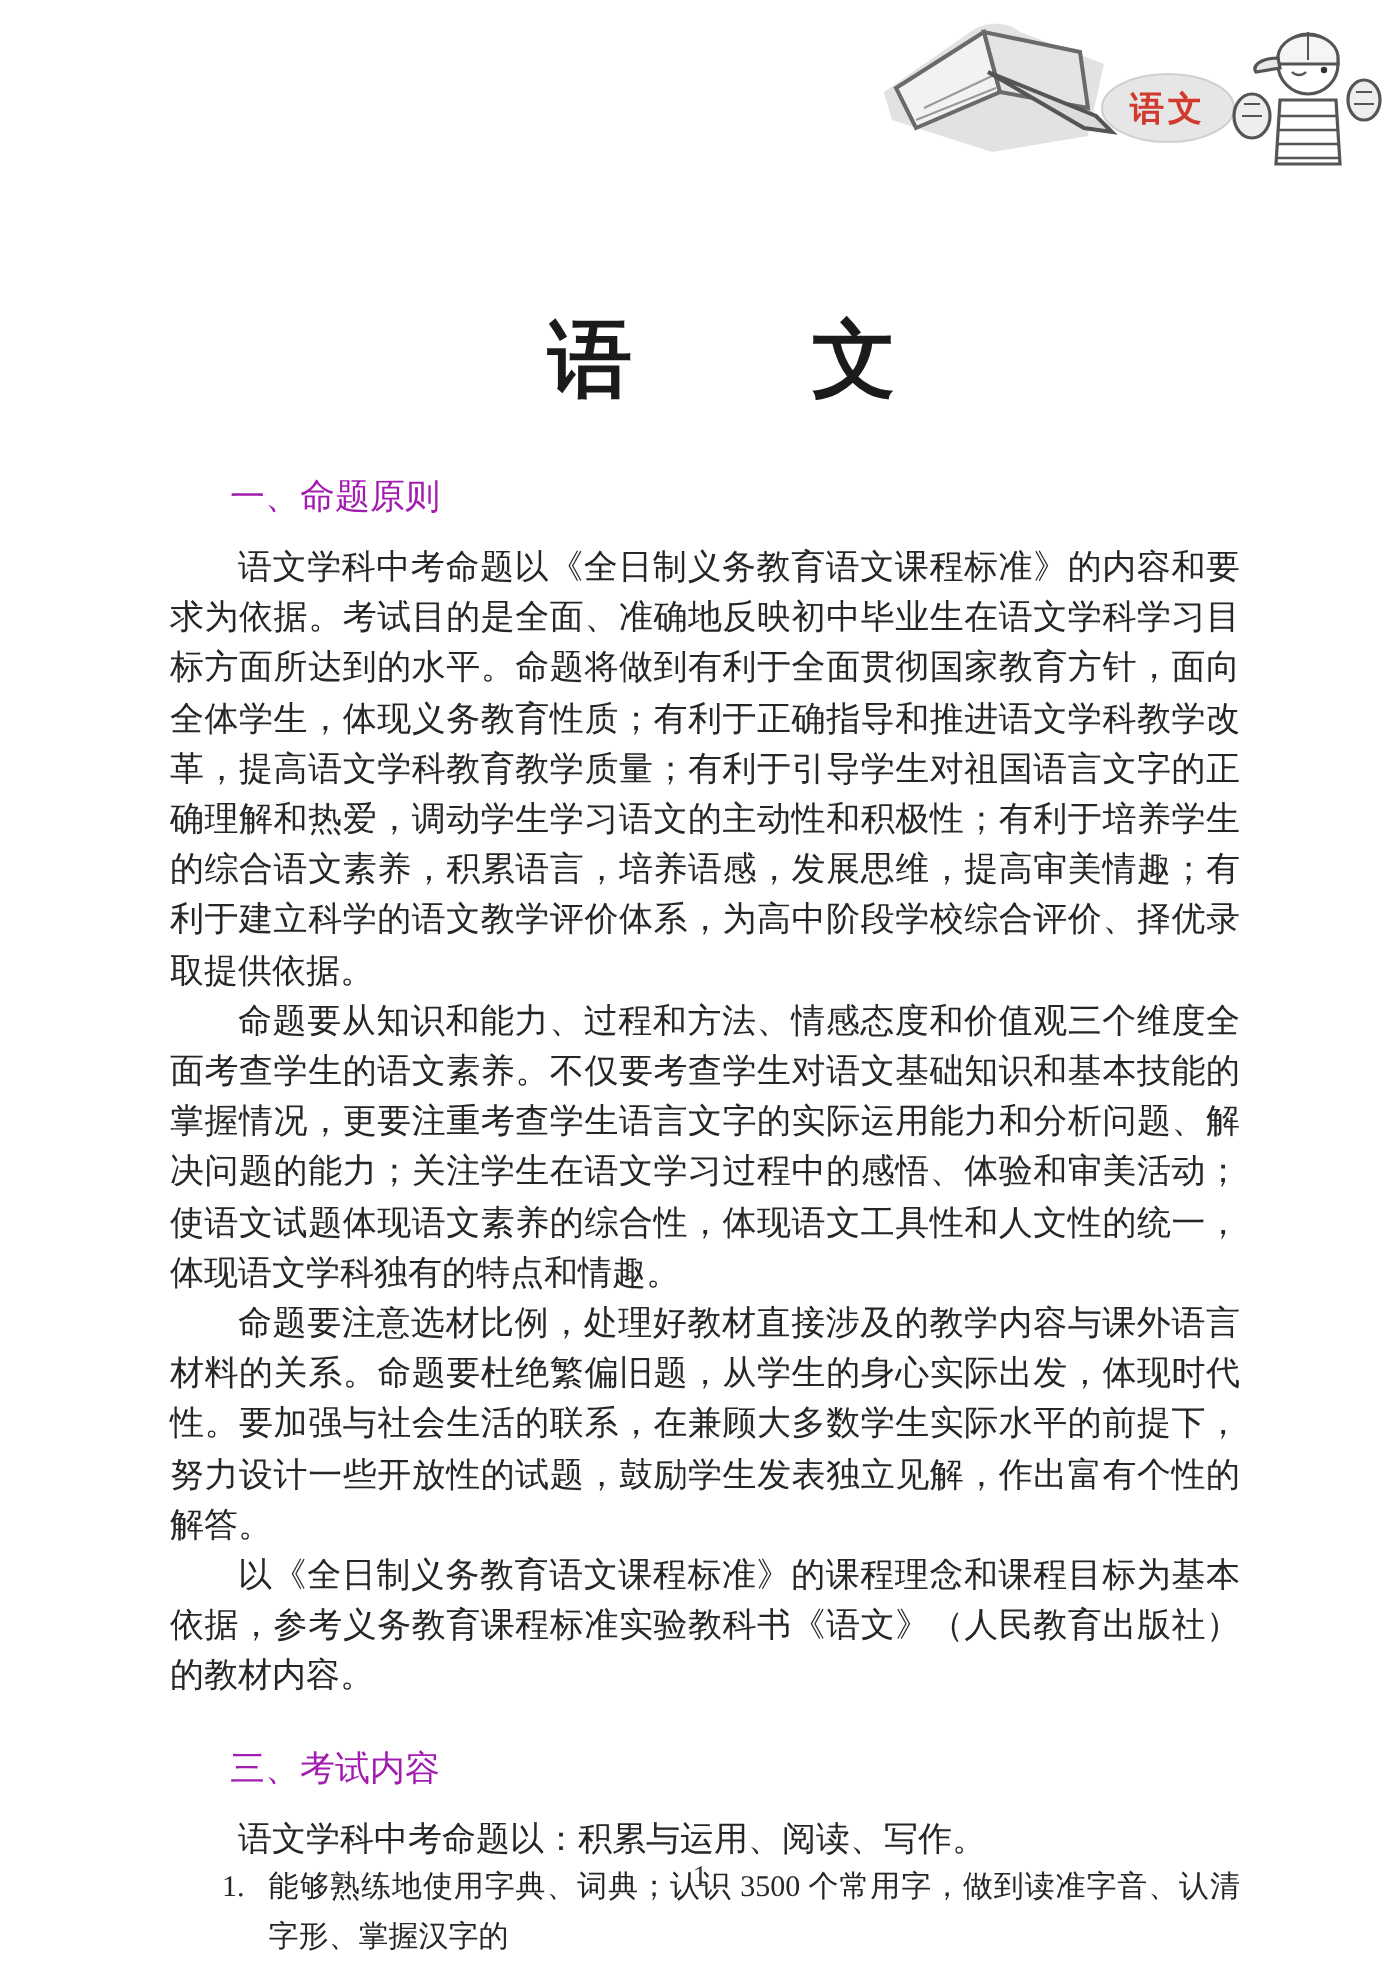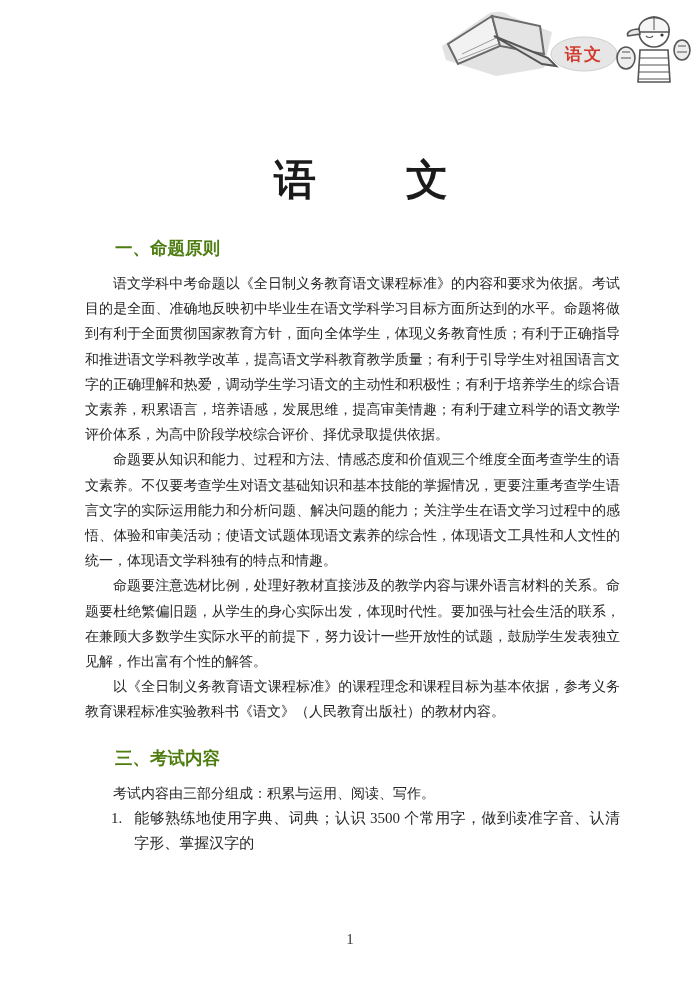--- a/index.html
+++ b/index.html
@@ -30,30 +30,30 @@
     color:#1b1b1b;
     margin:12px;
   }
 
   .content {
     position:absolute; left:85px; top:230px; width:535px;
   }
 
   h2.sec-heading {
     font-family:"Liberation Sans", sans-serif;
-    font-weight:bold;
+    font-weight:normal;
     font-size:17.5px;
-    color:#4d7c0f;
+    color:#a21caf;
     margin:0 0 11px 30px;
     padding-top:6px;
   }
   h2.sec-heading.space-above { margin-top:15px; }
 
   p.body-para {
-    font-size:14px;
+    font-size:17px;
     line-height:25.2px;
     text-align:justify;
     text-indent:2em;
     margin:0;
     color:#262626;
   }
 
   h3.sub-heading {
     font-style:italic;
     font-weight:bold;
@@ -144,21 +144,21 @@
   <div class="content">
 
     <h2 class="sec-heading">一、命题原则</h2>
     <p class="body-para">语文学科中考命题以《全日制义务教育语文课程标准》的内容和要求为依据。考试目的是全面、准确地反映初中毕业生在语文学科学习目标方面所达到的水平。命题将做到有利于全面贯彻国家教育方针，面向全体学生，体现义务教育性质；有利于正确指导和推进语文学科教学改革，提高语文学科教育教学质量；有利于引导学生对祖国语言文字的正确理解和热爱，调动学生学习语文的主动性和积极性；有利于培养学生的综合语文素养，积累语言，培养语感，发展思维，提高审美情趣；有利于建立科学的语文教学评价体系，为高中阶段学校综合评价、择优录取提供依据。</p>
     <p class="body-para">命题要从知识和能力、过程和方法、情感态度和价值观三个维度全面考查学生的语文素养。不仅要考查学生对语文基础知识和基本技能的掌握情况，更要注重考查学生语言文字的实际运用能力和分析问题、解决问题的能力；关注学生在语文学习过程中的感悟、体验和审美活动；使语文试题体现语文素养的综合性，体现语文工具性和人文性的统一，体现语文学科独有的特点和情趣。</p>
     <p class="body-para">命题要注意选材比例，处理好教材直接涉及的教学内容与课外语言材料的关系。命题要杜绝繁偏旧题，从学生的身心实际出发，体现时代性。要加强与社会生活的联系，在兼顾大多数学生实际水平的前提下，努力设计一些开放性的试题，鼓励学生发表独立见解，作出富有个性的解答。</p>
 
     <p class="body-para">以《全日制义务教育语文课程标准》的课程理念和课程目标为基本依据，参考义务教育课程标准实验教科书《语文》（人民教育出版社）的教材内容。</p>
 
     <h2 class="sec-heading space-above">三、考试内容</h2>
-    <p class="body-para">考试内容由三部分组成：积累与运用、阅读、写作。</p>
+    <p class="body-para">语文学科中考命题以：积累与运用、阅读、写作。</p>
 
 
     <div class="numbered-item">
       <span class="item-num">1.</span>
       <span class="item-text">能够熟练地使用字典、词典；认识 3500 个常用字，做到读准字音、认清字形、掌握汉字的</span>
     </div>
 
   </div>
 
   <div class="page-number">1</div>

